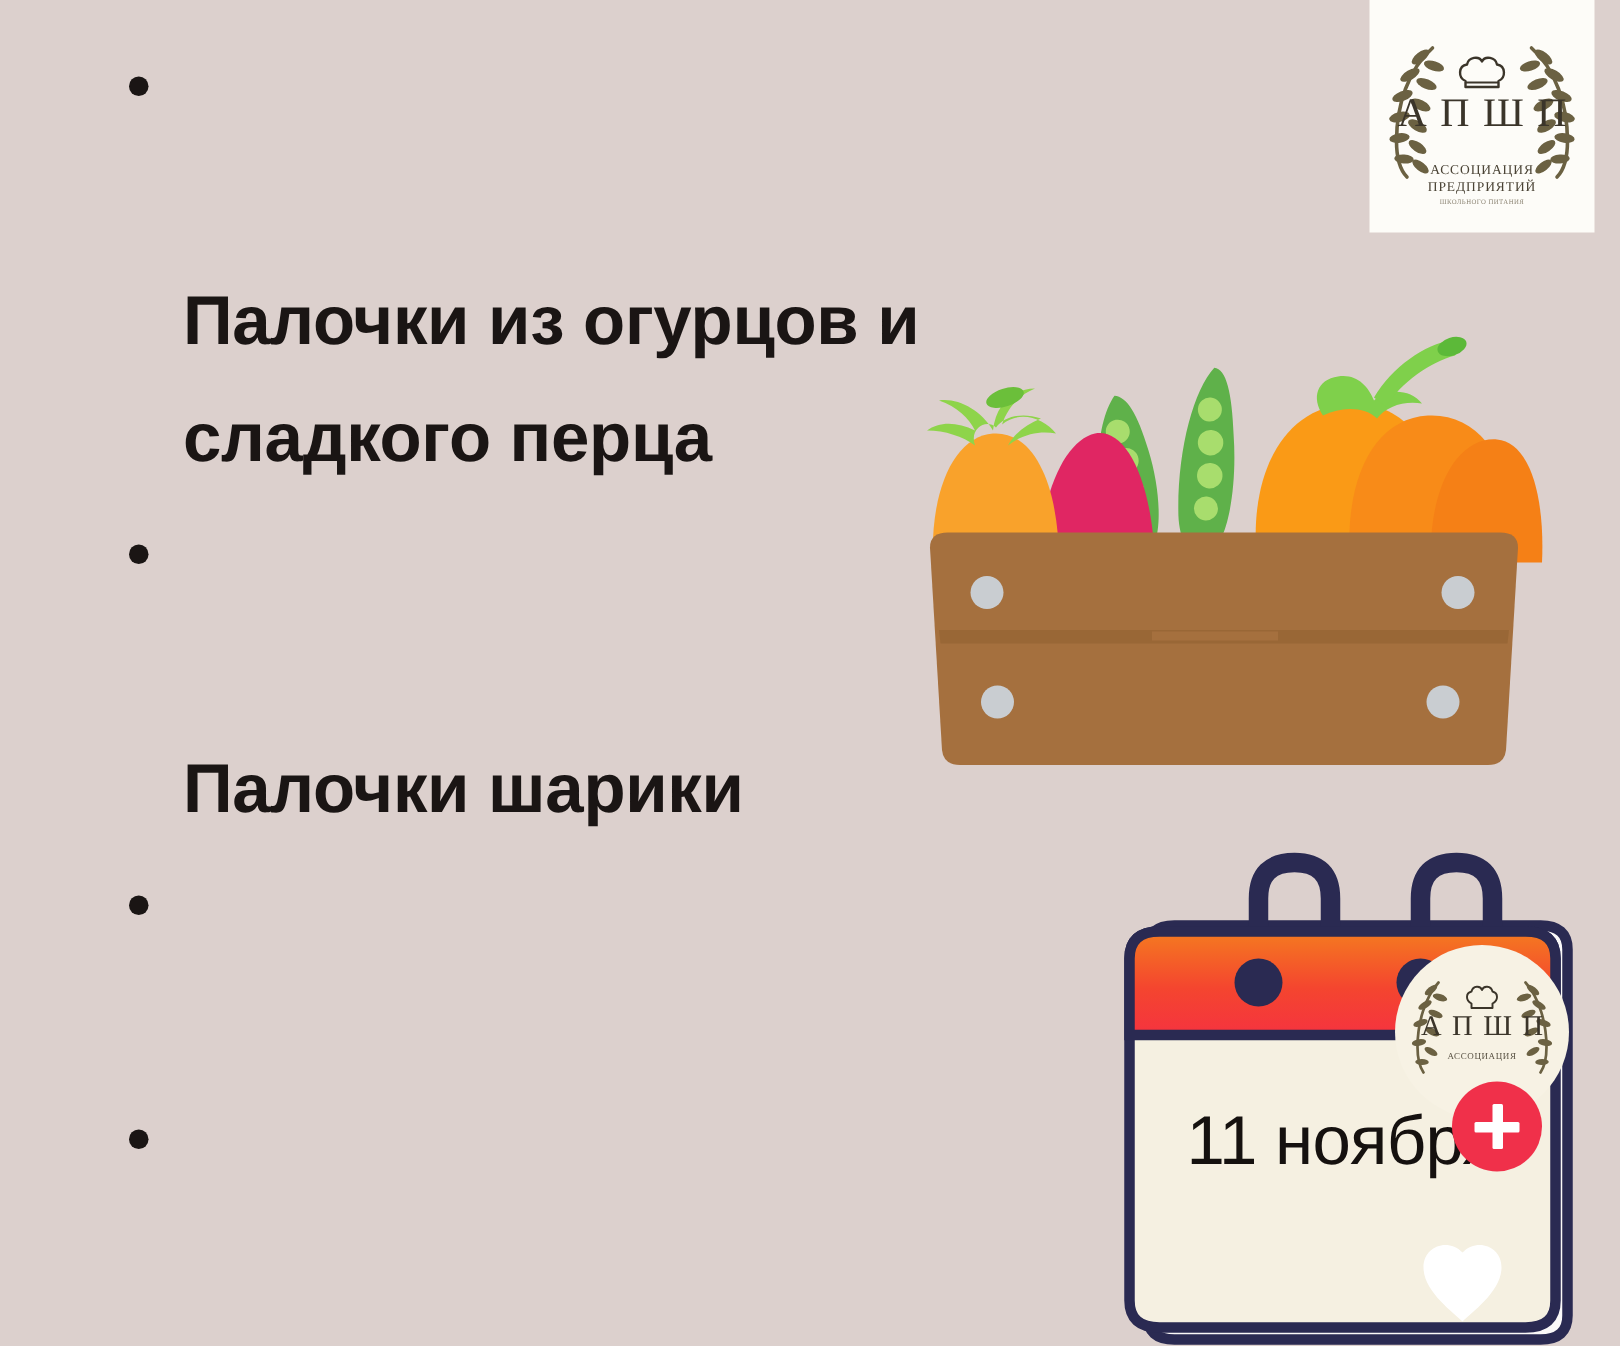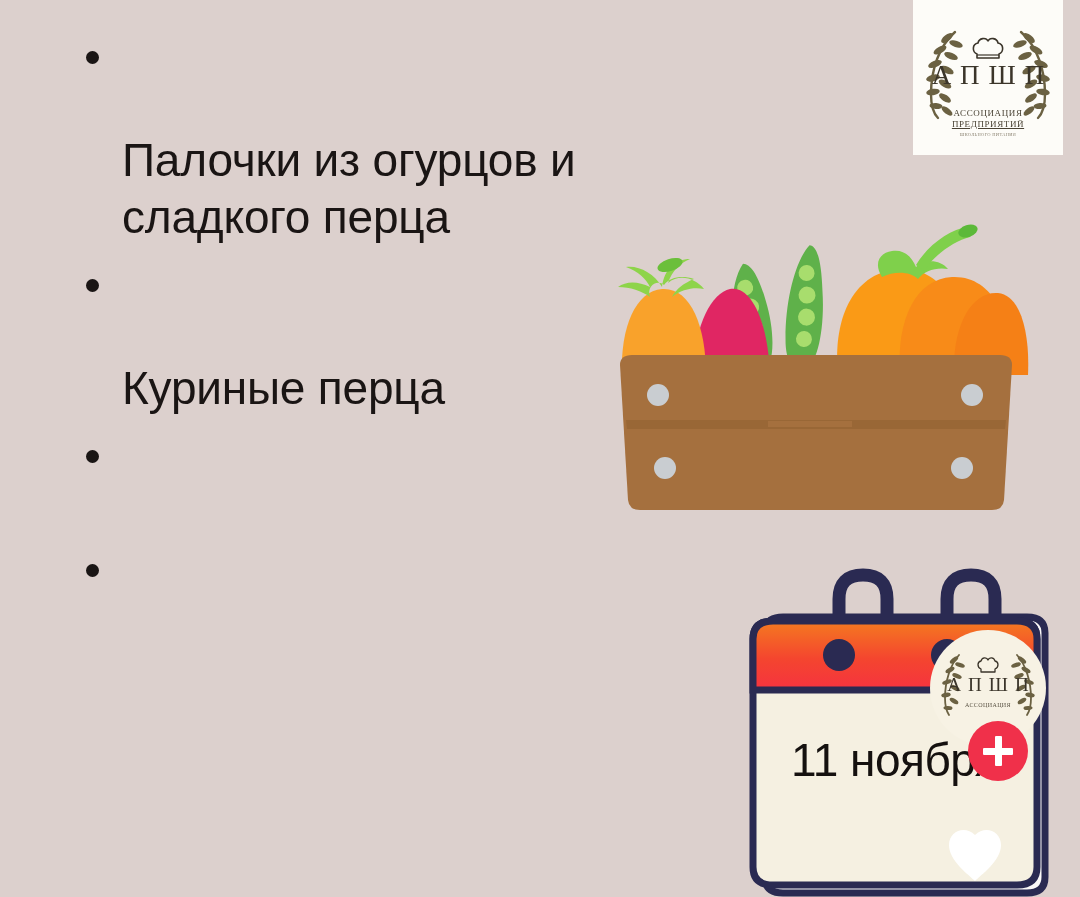--- a/index.html
+++ b/index.html
@@ -30,22 +30,22 @@
     width: 600px;
     list-style: none;
     margin: 0;
     padding: 0;
   }
   #menu-list li {
     position: relative;
     padding-left: 44px;
     color: #1a1514;
     font-size: 46px;
-    line-height: 57px;
-    font-weight: 400;
+    line-height: 78px;
+    font-weight: 700;
     letter-spacing: -0.2px;
     white-space: pre-line;
   }
   #menu-list li .bullet {
     position: absolute;
     left: 8px;
     top: 33px;
     width: 13px;
     height: 13px;
     border-radius: 50%;
@@ -94,21 +94,21 @@
   }
   .logo-sub {
     position: absolute;
     left: 0;
     right: 0;
     text-align: center;
     font-family: "Liberation Serif", serif;
     color: #4a4335;
   }
   #logo-sub1 { top: 108px; font-size: 9px; letter-spacing: 0.6px; }
-  #logo-sub2 { top: 119px; font-size: 9px; letter-spacing: 0.6px; text-decoration: underline; }
+  #logo-sub2 { top: 119px; font-size: 9px; letter-spacing: 0.6px; }
   #logo-sub3 { top: 132px; font-size: 4.5px; letter-spacing: 0.3px; color: #8c8473; }
 
   
   #veg-crate {
     position: absolute;
     left: 600px;
     top: 215px;
     width: 430px;
     height: 300px;
   }
@@ -210,21 +210,21 @@
 <div id="stage">
 
   <ul id="menu-list">
     <li>
       <span class="bullet"></span>
       <span>Палочки из огурцов и
 сладкого перца</span>
     </li>
     <li>
       <span class="bullet"></span>
-      <span>Куриные перца</span>
+      <span>Палочки шарики</span>
     </li>
     <li>
       <span class="bullet"></span>
     </li>
     <li>
       <span class="bullet"></span>
       
     </li>
 
   </ul>

